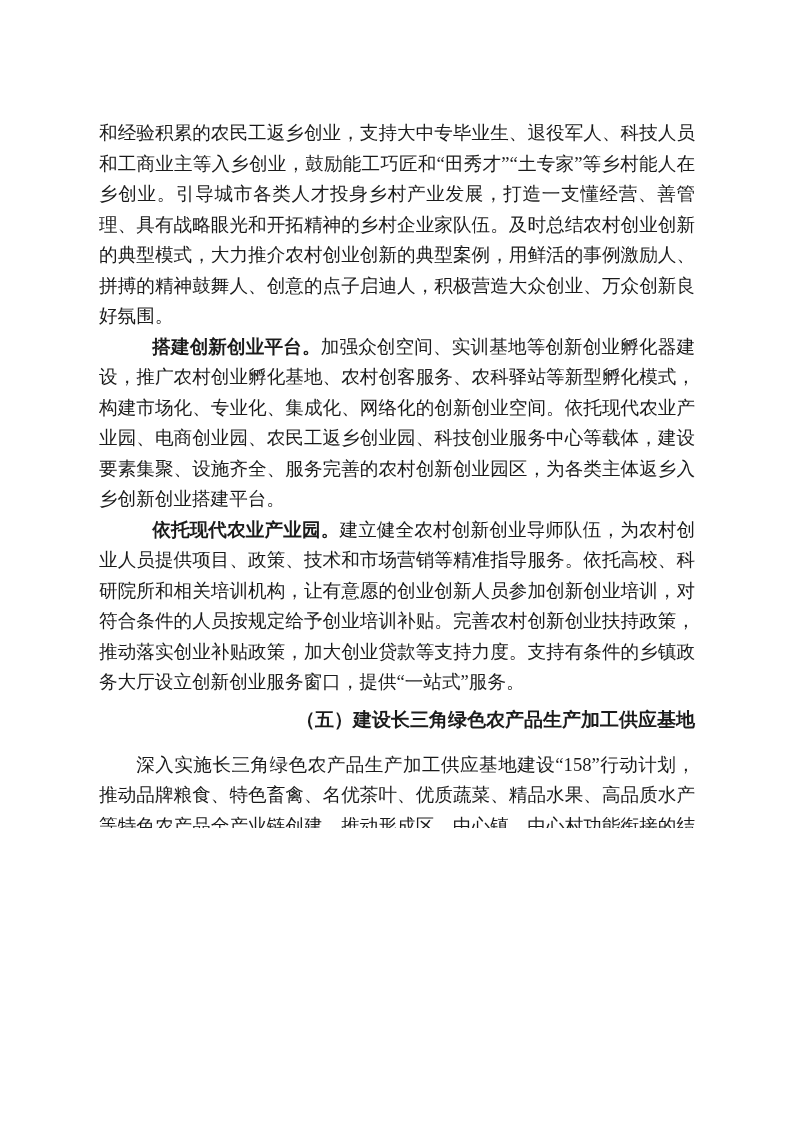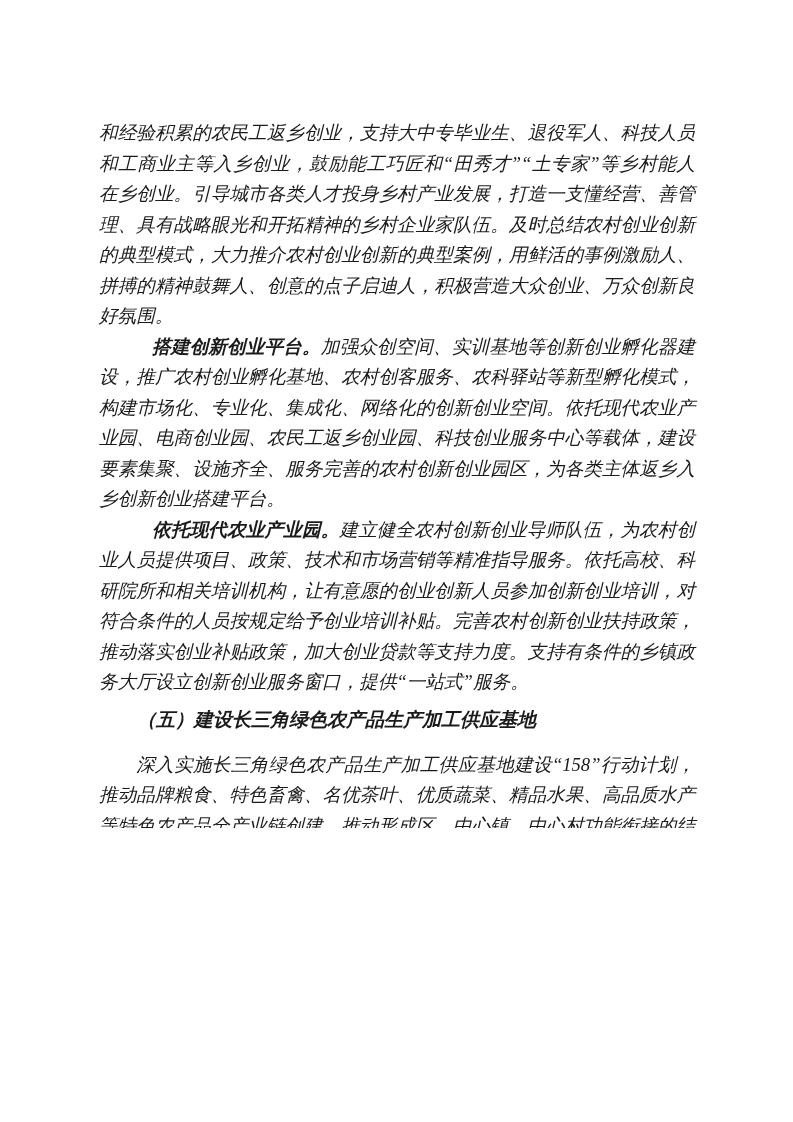--- a/index.html
+++ b/index.html
@@ -8,21 +8,20 @@
     background: #ffffff;
   }
   .page {
     position: relative;
     width: 793px;
     height: 828px;
     background: #ffffff;
     color: #1b1b1b;
     font-family: "Liberation Serif", "DejaVu Serif", serif;
     overflow: hidden;
-    font-style: italic;
   }
   .content {
     position: absolute;
     left: 99px;
     top: 118px;
     width: 596px;
   }
   .para {
     margin: 0;
     font-size: 18.6px;
@@ -39,21 +38,21 @@
     font-family: "Liberation Sans", "DejaVu Sans", sans-serif;
     margin-left: 16px;
   }
   .heading {
     margin: 6px 0 15px 0;
     font-size: 19px;
     line-height: 31px;
     font-weight: 700;
     font-family: "Liberation Sans", "DejaVu Sans", sans-serif;
     text-indent: 2em;
-    text-align: left;
+    text-align: right;
   }
   .footer {
     position: absolute;
     top: 1013px;
     right: 102px;
     font-size: 24px;
     line-height: 28px;
     color: #c2410c;
     font-family: "Liberation Serif", "DejaVu Serif", serif;
   }

